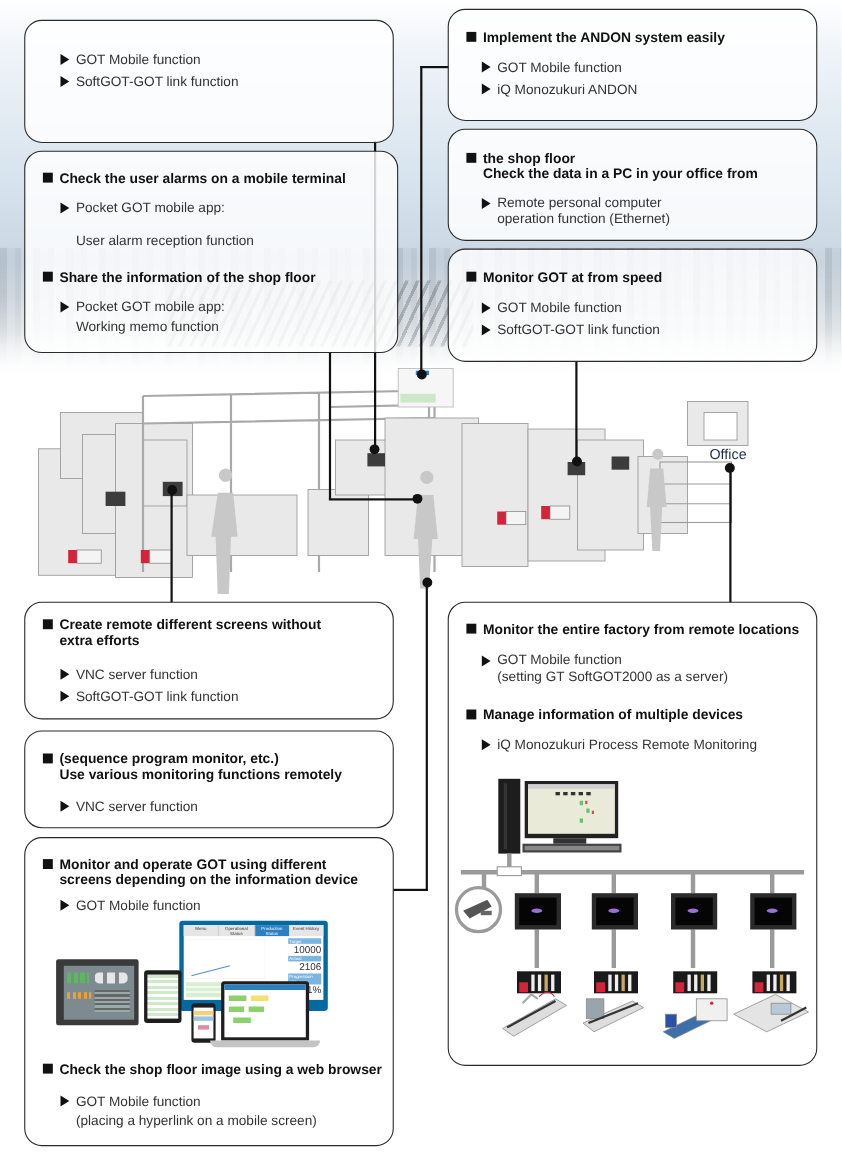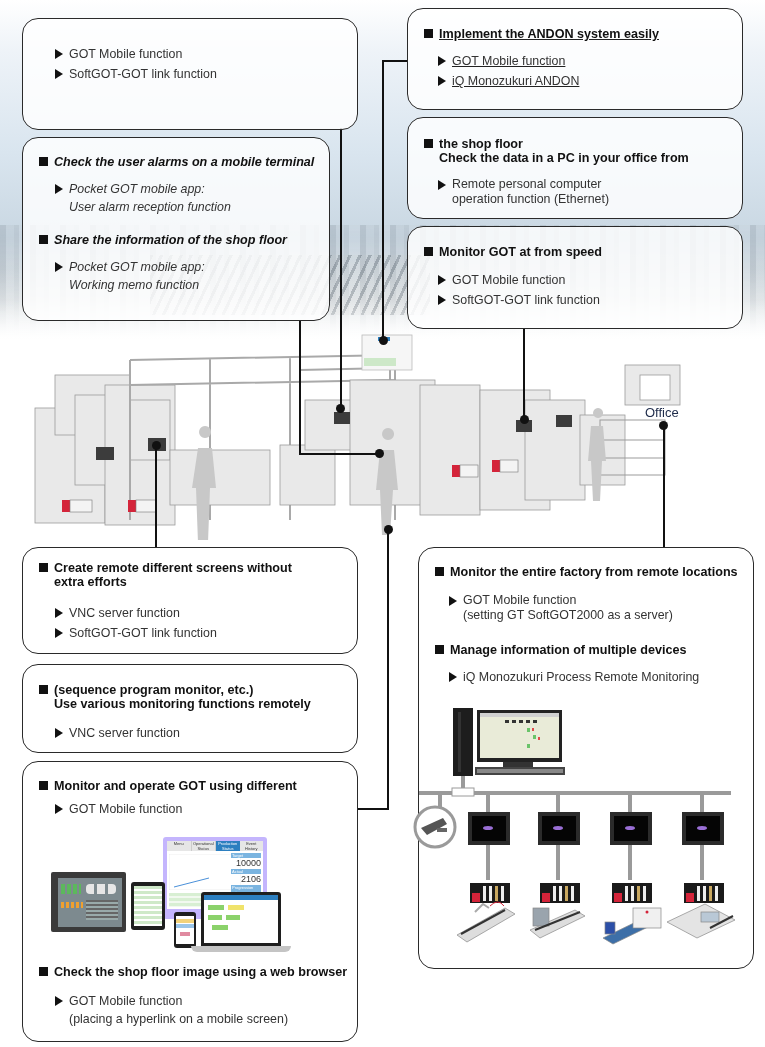--- a/index.html
+++ b/index.html
@@ -172,42 +172,42 @@
 
 <div class="box" style="left:22px;top:18px;width:336px;height:112px;">
   <div class="sec" style="top:17px;">
     <div style="height:10px"></div>
     <div class="item"><span class="tri"></span><span>GOT Mobile function</span></div>
     <div style="height:4px"></div>
     <div class="item"><span class="tri"></span><span>SoftGOT-GOT link function</span></div>
   </div>
 </div>
 
-<div class="box" style="left:22px;top:137px;width:308px;height:184px;font-style:italic;">
+<div class="box" style="left:22px;top:137px;width:340px;height:184px;">
   <div class="sec" style="top:17px;">
     <div class="heading">
       <span class="sq"></span>
       <span>Check the user alarms on a mobile terminal</span>
     </div>
     <div style="height:12px"></div>
     <div class="item"><span class="tri"></span><span>Pocket GOT mobile app:</span></div>
-    <div class="item" style="padding-left:30px;margin-top:2px;"><span>User alarm reception function</span></div>
+    <div class="item" style="padding-left:30px;margin-top:14px;"><span>User alarm reception function</span></div>
     <div style="height:18px"></div>
     <div class="heading">
       <span class="sq"></span>
       <span>Share the information of the shop floor</span>
     </div>
     <div style="height:12px"></div>
     <div class="item"><span class="tri"></span><span>Pocket GOT mobile app:</span></div>
     <div class="item" style="padding-left:30px;margin-top:2px;"><span>Working memo function</span></div>
   </div>
 </div>
 
 <div class="box" style="left:407px;top:8px;width:336px;height:102px;">
-  <div class="sec" style="top:18px;text-decoration:underline;">
+  <div class="sec" style="top:18px;">
     <div class="heading">
       <span class="sq"></span>
       <span>Implement the ANDON system easily</span>
     </div>
     <div style="height:12px"></div>
     <div class="item" style="padding-left:28px;"><span class="tri" style="left:14px"></span><span>GOT Mobile function</span></div>
     <div style="height:4px"></div>
     <div class="item" style="padding-left:28px;"><span class="tri" style="left:14px"></span><span>iQ Monozukuri ANDON</span></div>
   </div>
 </div>
@@ -262,28 +262,29 @@
     <div style="height:14px"></div>
     <div class="item"><span class="tri"></span><span>VNC server function</span></div>
   </div>
 </div>
 
 <div class="box solid" style="left:22px;top:761px;width:336px;height:281px;">
   <div class="sec" style="top:17px;">
     <div class="heading">
       <span class="sq"></span>
       <div>Monitor and operate GOT using different</div>
+      <div>screens depending on the information device</div>
     </div>
     <div style="height:8px"></div>
     <div class="item"><span class="tri"></span><span>GOT Mobile function</span></div>
   </div>
 
   <div style="position:absolute;left:28px;top:75px;width:290px;height:125px;">
 
-    <div style="position:absolute;left:112px;top:0;width:104px;height:82px;background:#c4b5fd;border-radius:3px;">
+    <div style="position:absolute;left:112px;top:0;width:135px;height:82px;background:#0369a1;border-radius:3px;">
       <div style="position:absolute;left:4px;top:4px;right:4px;bottom:10px;background:#fff;">
         <div style="display:flex;height:10px;font-size:4px;color:#333;">
           <div style="flex:1;background:#e6e6e6;border-right:1px solid #ccc;text-align:center;">Menu</div>
           <div style="flex:1;background:#e6e6e6;border-right:1px solid #ccc;text-align:center;">Operational Status</div>
           <div style="flex:1;background:#2c7fc0;color:#fff;text-align:center;">Production Status</div>
           <div style="flex:1;background:#e6e6e6;text-align:center;">Event History</div>
         </div>
         <svg width="72" height="36" style="position:absolute;left:2px;top:13px;">
           <rect x="0" y="0" width="72" height="36" fill="#fff" stroke="#ddd" stroke-width="0.5"></rect>
           <line x1="5" y1="33" x2="40" y2="24" stroke="#4a90d9" stroke-width="1"></line>
@@ -339,21 +340,21 @@
     <div class="heading">
       <span class="sq"></span>
       <span>Check the shop floor image using a web browser</span>
     </div>
     <div style="height:14px"></div>
     <div class="item"><span class="tri"></span><span>GOT Mobile function</span></div>
     <div class="item" style="padding-left:30px;margin-top:2px;"><span>(placing a hyperlink on a mobile screen)</span></div>
   </div>
 </div>
 
-<div class="box solid" style="left:418px;top:547px;width:336px;height:422px;">
+<div class="box solid" style="left:407px;top:547px;width:336px;height:422px;">
   <div class="sec" style="top:17px;">
     <div class="heading">
       <span class="sq"></span>
       <span>Monitor the entire factory from remote locations</span>
     </div>
     <div style="height:14px"></div>
     <div class="item" style="padding-left:28px;line-height:15px;"><span class="tri" style="left:14px"></span><span>GOT Mobile function</span></div>
     <div class="item" style="padding-left:28px;line-height:15px;"><span>(setting GT SoftGOT2000 as a server)</span></div>
     <div style="height:20px"></div>
     <div class="heading">

